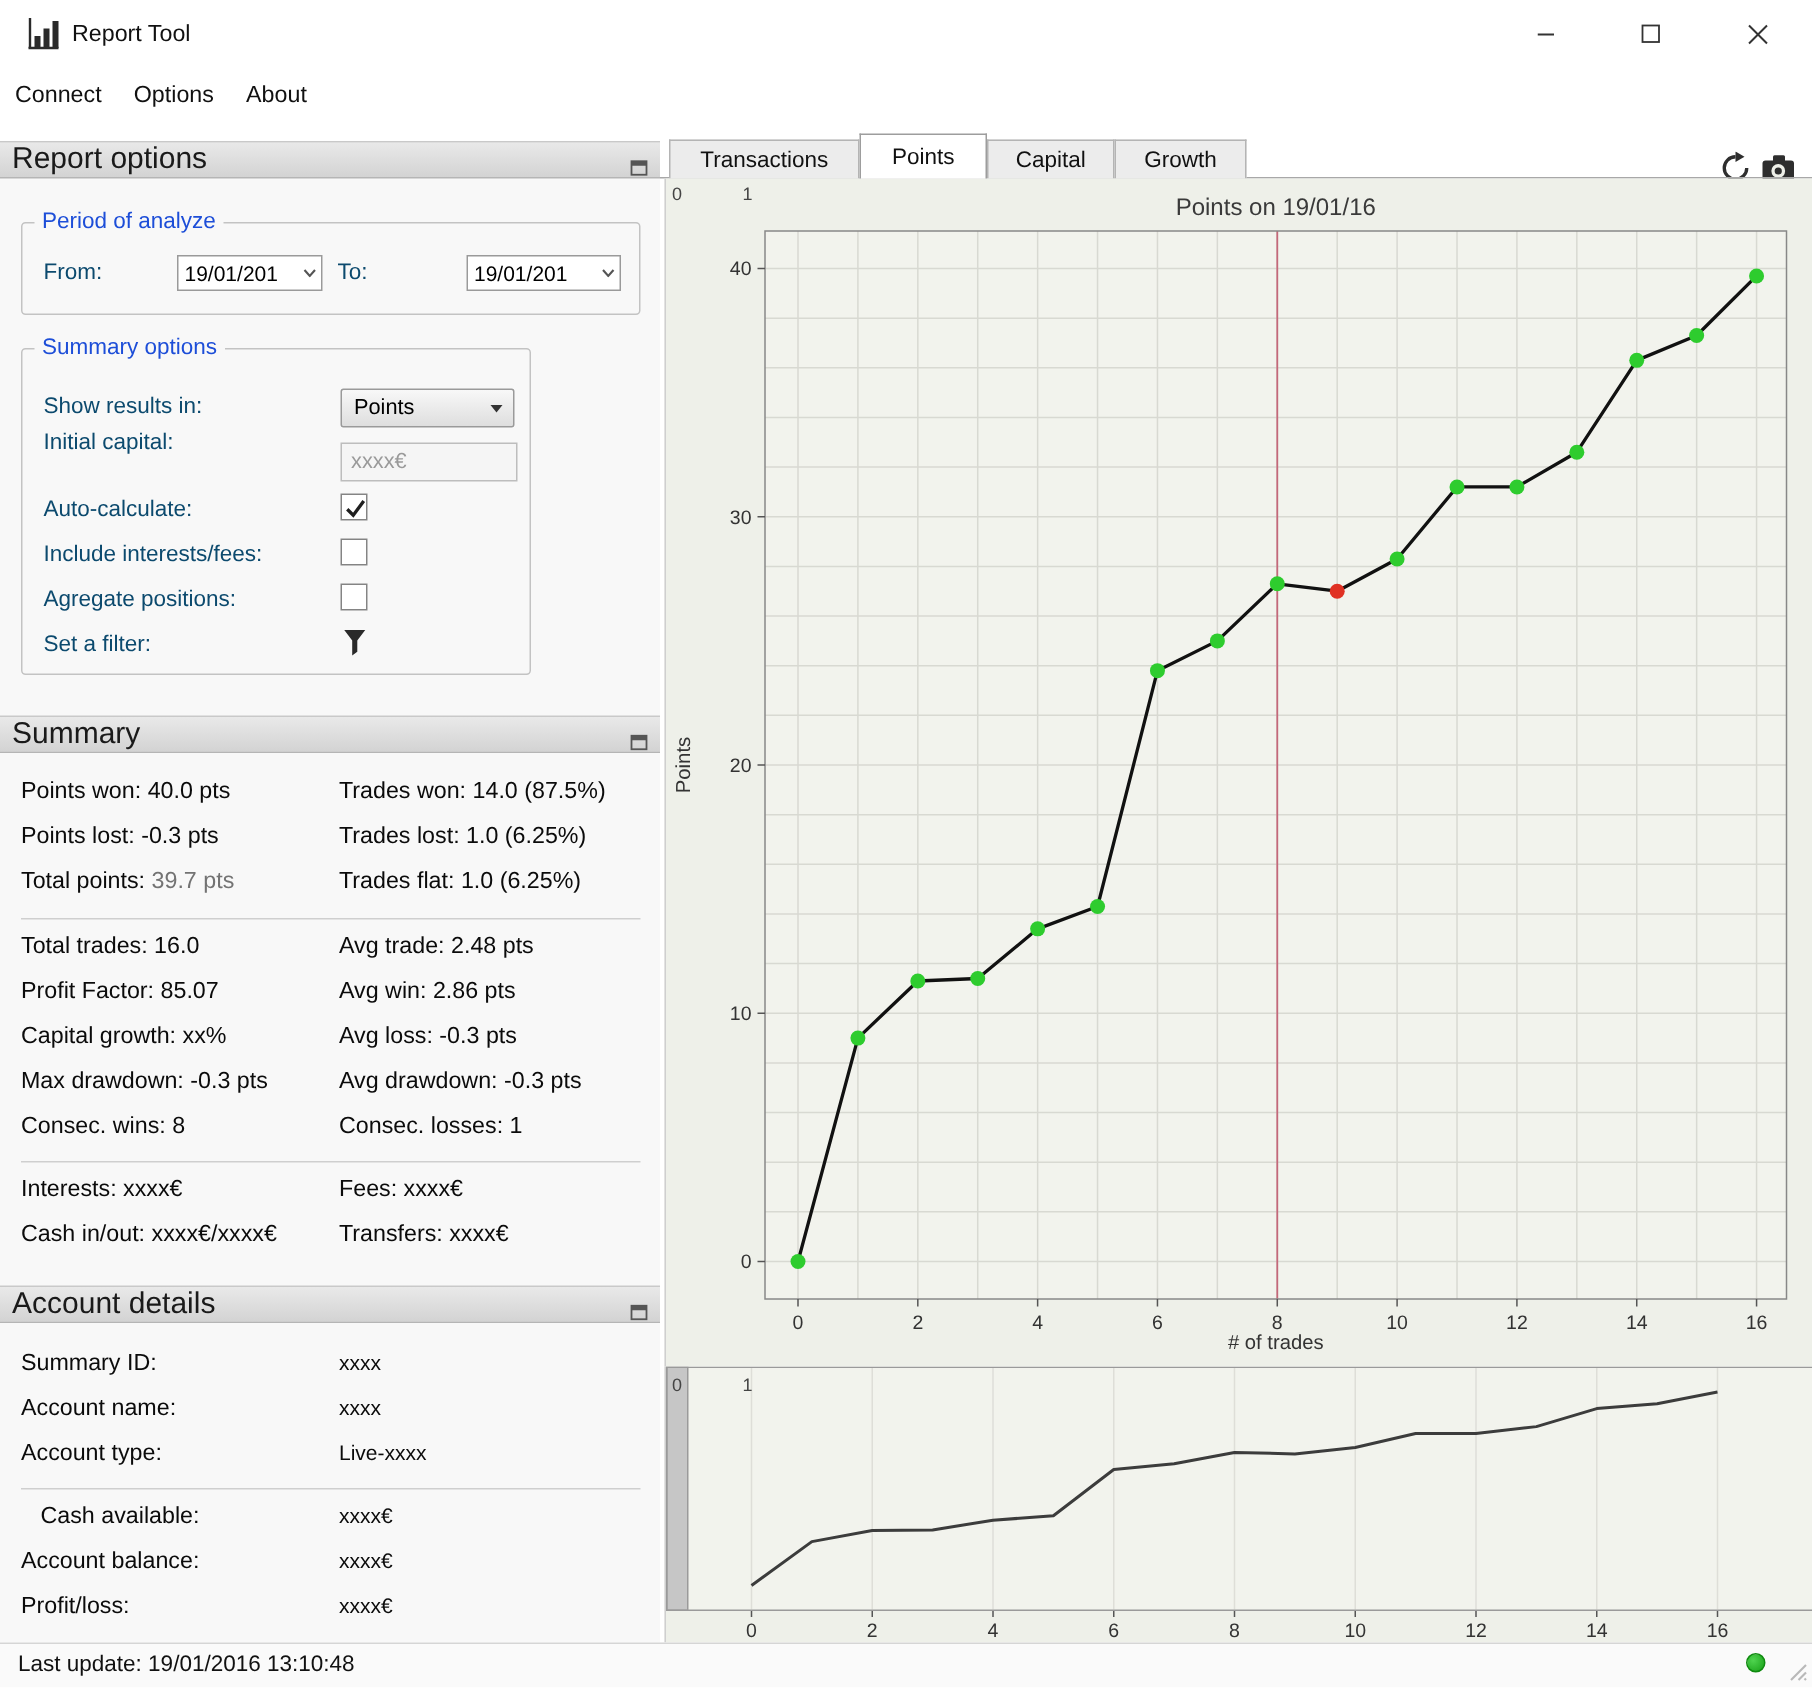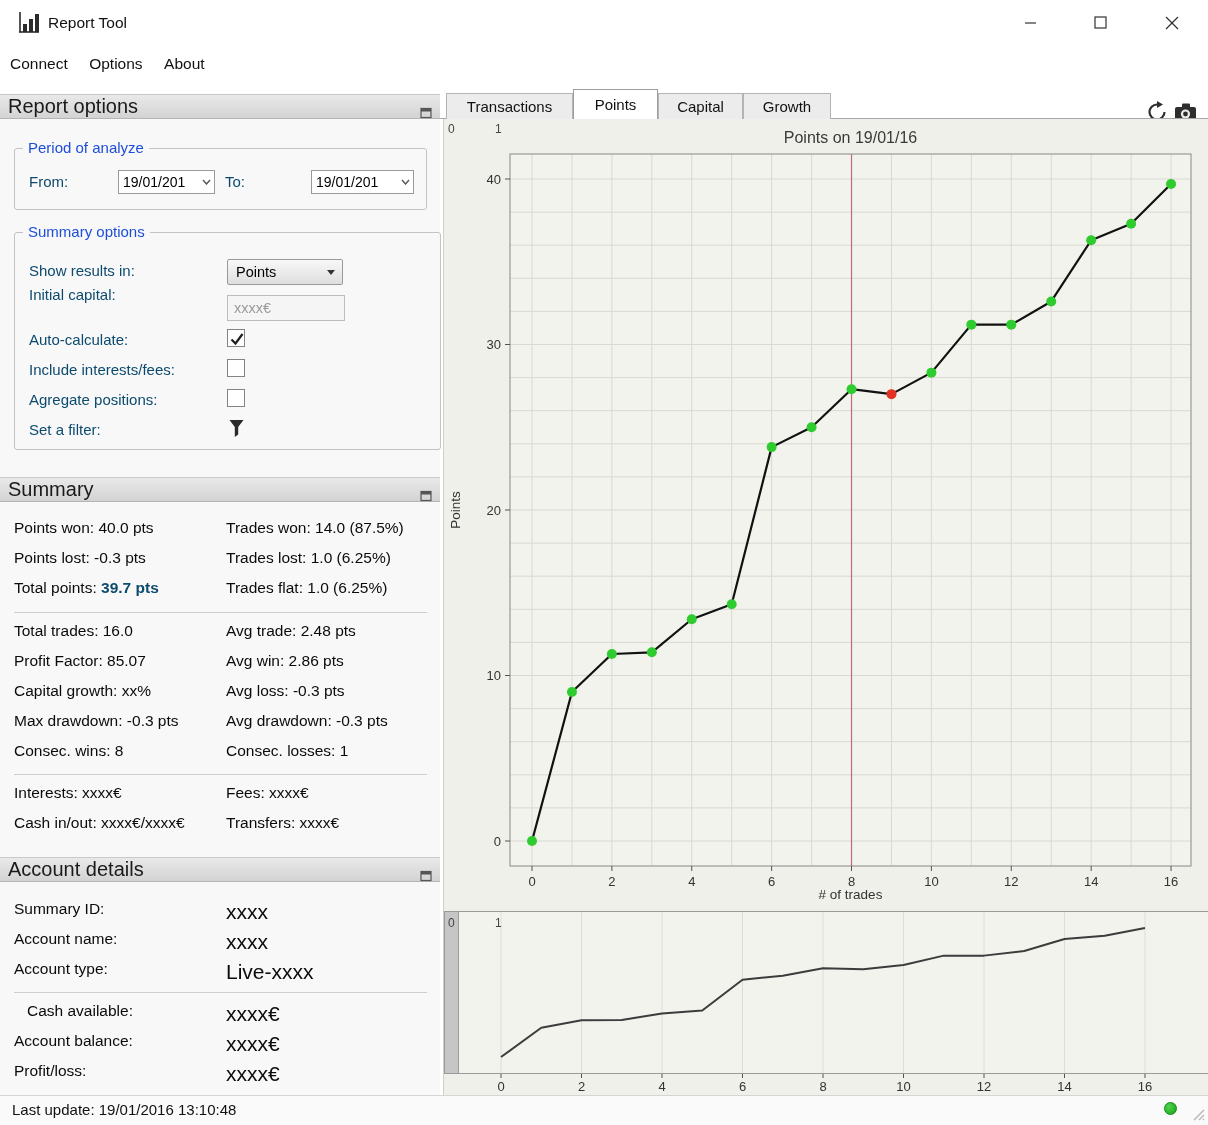--- a/index.html
+++ b/index.html
@@ -37,24 +37,24 @@
   .dd .dd-arrow{position:absolute;right:7px;top:10px;width:0;height:0;border-left:4px solid transparent;border-right:4px solid transparent;border-top:5px solid #333;}
   .input-disabled{position:absolute;background:#f5f5f5;border:1px solid #bdbdbd;color:#9a9a9a;font-size:14.5px;padding-left:6px;font-family:"Liberation Sans",sans-serif;}
   .checkbox{position:absolute;width:18px;height:18px;background:#fff;border:1px solid #848484;cursor:pointer;}
   .checkbox svg{display:none;position:absolute;left:0;top:0;}
   .checkbox.checked svg{display:block;}
   .filter-ic{position:absolute;cursor:pointer;}
 
   .sum-row{position:absolute;left:0;width:440px;height:20px;}
   .cell{position:absolute;font-size:15.5px;color:#0b0b0b;white-space:nowrap;}
   .cell.l{left:14px;} .cell.r{left:226px;}
-  .green{color:#0c4a6e;font-weight:bold;}
+  .green{color:#737373;}
   .sep{position:absolute;left:14px;width:413px;height:1px;background:#cfcfcf;}
   .acct-label{position:absolute;left:14px;font-size:15.5px;color:#0b0b0b;}
-  .acct-value{position:absolute;left:226px;font-size:21px;color:#0b0b0b;}
+  .acct-value{position:absolute;left:226px;font-size:14px;color:#0b0b0b;}
 
   
   .tabbar{position:absolute;left:443px;top:89px;width:765px;height:30px;display:flex;align-items:flex-end;}
   .tabline{position:absolute;left:440px;top:118px;width:768px;height:1px;background:#a8a8a8;}
   .tab{height:26px;line-height:25px;text-align:center;font-size:15px;background:#ececec;border:1px solid #b4b4b4;border-bottom:none;cursor:pointer;color:#111;}
   .tab.active{height:30px;line-height:29px;background:#ffffff;border:1px solid #9d9d9d;border-bottom:none;position:relative;z-index:3;}
   #tab-0{width:127px;margin-left:3px;} #tab-1{width:85px;} #tab-2{width:85px;} #tab-3{width:88px;}
 
   
   .chart-area{position:absolute;left:443px;top:119px;width:765px;height:792px;background:#eef0e9;border-left:1px solid #cfcfcf;}
@@ -151,21 +151,21 @@
     <div class="combo" style="left:296px;top:21px;width:103px;height:24px;">
       <span class="combo-text">19/01/201</span>
       <span class="combo-arrow">
         <svg width="9" height="6" viewBox="0 0 9 6">
             <polyline points="1,1 4.5,5 8,1" fill="none" stroke="#555" stroke-width="1.4"></polyline>
           </svg>
       </span>
     </div>
   </div>
 
-  <div class="groupbox" style="left:14px;top:138px;width:427px;height:218px;">
+  <div class="groupbox" style="left:14px;top:138px;width:340px;height:218px;">
     <div class="group-label">Summary options</div>
 
     <span class="field-label" style="left:14px;top:29px;">Show results in:</span>
     <div class="dd" style="left:212px;top:26px;width:116px;height:26px;">
       <span class="dd-text">Points</span>
       <span class="dd-arrow"></span>
     </div>
 
     <span class="field-label" style="left:14px;top:53px;">Initial capital:</span>
     <input class="input-disabled" style="left: 212px; top: 62px; width: 118px; height: 26px;" readonly="" value="xxxx€">

